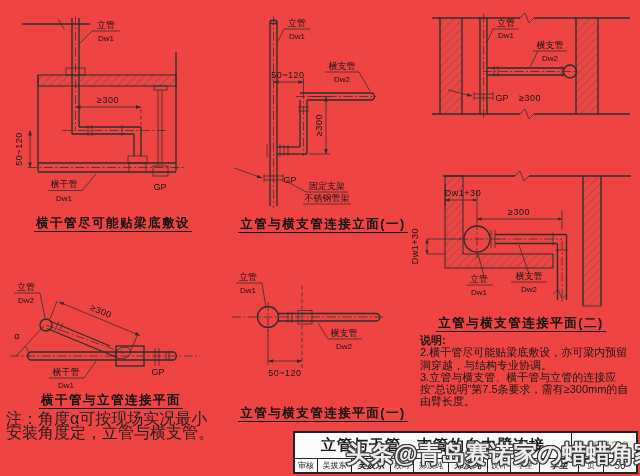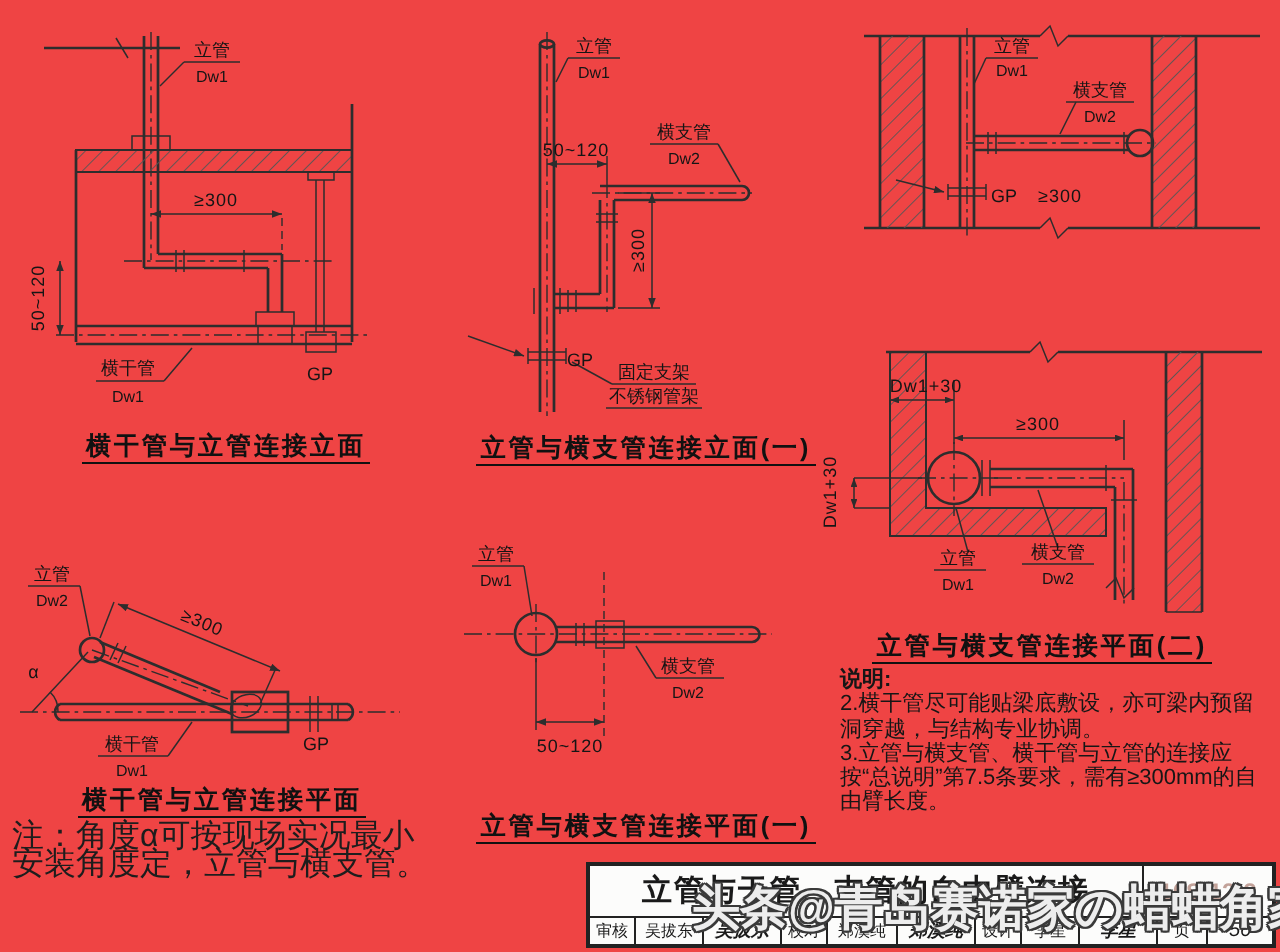--- a/index.html
+++ b/index.html
@@ -91,21 +91,21 @@
           <line class="t" x1="74" y1="182.5" x2="88" y2="166"></line>
       </g>
       <text x="98" y="20">立管</text>
       <text x="98" y="33" class="dn">Dw1</text>
       <text x="100" y="95" class="dm">≥300</text>
       <text x="14" y="141" class="dm" transform="rotate(-90 14 141)">50~120</text>
       <text x="56" y="179">横干管</text>
       <text x="56" y="193" class="dn">Dw1</text>
       <text x="152" y="182">GP</text>
     </svg>
-    <div class="ptitle" style="bottom:2px;"><span>横干管与立管连接立面</span></div>
+    <div class="ptitle" style="bottom:2px;"><span>横干管尽可能贴梁底敷设</span></div>
   </div>
 
   <div class="panel" style="left:226px;top:4px;width:194px;height:232px;">
     <svg width="194" height="206" viewBox="0 0 194 206">
       <defs>
         <marker id="arB" viewBox="0 0 8 6" refX="8" refY="3" markerWidth="7" markerHeight="5" orient="auto-start-reverse">
             <path d="M0,0L8,3L0,6z" fill="#2d2d2d"></path>
           </marker>
       </defs>
       <g>

